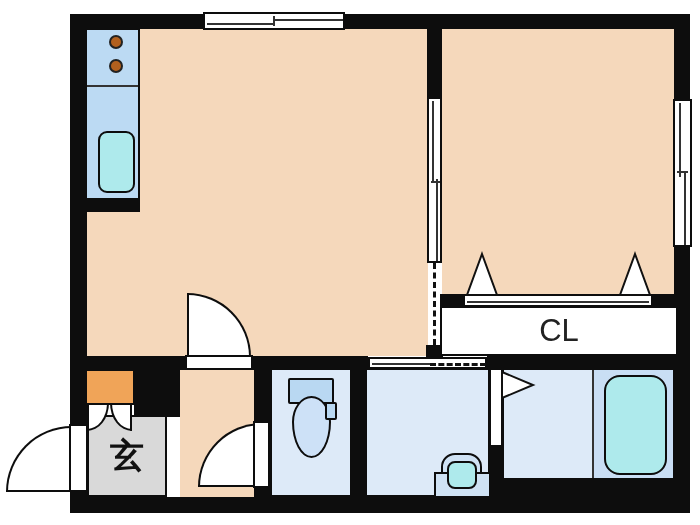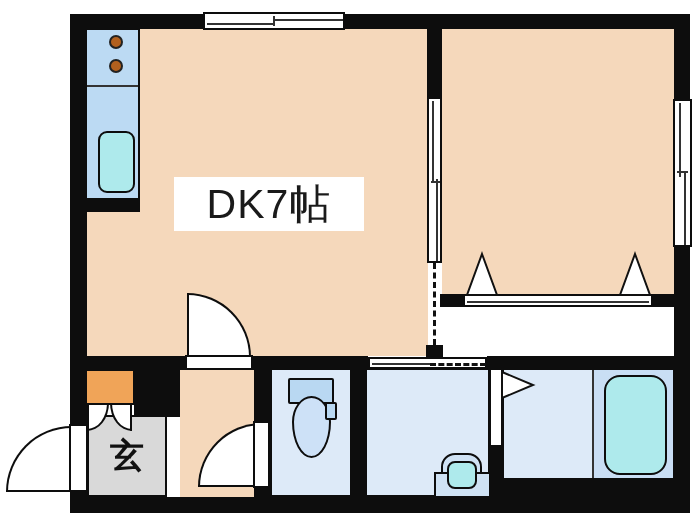--- a/index.html
+++ b/index.html
@@ -46,20 +46,23 @@
   <div class="abs wall" style="left:351px;top:368px;width:14px;height:129px;"></div>
   <div class="abs wall" style="left:489px;top:447px;width:14px;height:33px;"></div>
   <div class="abs wall" style="left:489px;top:480px;width:185px;height:17px;"></div>
   <div class="abs wall" style="left:440px;top:294px;width:24px;height:13px;"></div>
   <div class="abs wall" style="left:652px;top:294px;width:22px;height:13px;"></div>
   <div class="abs wall" style="left:85px;top:199px;width:55px;height:13px;"></div>
 
   <div class="abs" style="left:87px;top:415px;width:80px;height:82px;background:var(--genkan_gray);border:2px solid var(--wall);"></div>
   <div class="abs white" style="left:167px;top:417px;width:13px;height:80px;"></div>
   <div class="abs orange" style="left:85px;top:369px;width:50px;height:36px;"></div>
+  <div class="abs orange label-box" style="left:440px;top:306px;width:238px;height:50px;">
+    <span class="cl-text">CL</span>
+  </div>
   <div class="abs wet" style="left:270px;top:368px;width:82px;height:129px;"></div>
   <div class="abs wet" style="left:365px;top:368px;width:125px;height:129px;"></div>
   <div class="abs wet" style="left:502px;top:368px;width:173px;height:112px;"></div>
   <div class="abs" style="left:592px;top:370px;width:81px;height:108px;background:var(--tub_zone);border-left:2px solid #333;"></div>
   <div class="abs" style="left:604px;top:375px;width:63px;height:100px;background:var(--fixture_cyan);border:2px solid var(--wall);border-radius:16px;"></div>
 
   <div class="abs" style="left:85px;top:28px;width:55px;height:172px;background:var(--kitchen_blue);border:2px solid var(--wall);"></div>
   <div class="abs thinline" style="left:87px;top:85px;width:51px;height:2px;"></div>
   <div class="abs" style="left:109px;top:35px;width:14px;height:14px;border-radius:50%;background:var(--burner_brown);border:2px solid #222;"></div>
   <div class="abs" style="left:109px;top:59px;width:14px;height:14px;border-radius:50%;background:var(--burner_brown);border:2px solid #222;"></div>
@@ -112,20 +115,17 @@
   </svg>
 
   <div class="abs" style="left:288px;top:378px;width:46px;height:26px;background:var(--toilet_blue);border:2px solid var(--wall);border-radius:2px;"></div>
   <div class="abs" style="left:292px;top:396px;width:39px;height:62px;background:#cde1f7;border:2px solid var(--wall);border-radius:50% 50% 50% 50% / 42% 42% 58% 58%;"></div>
   <div class="abs" style="left:325px;top:402px;width:12px;height:18px;background:var(--toilet_blue);border:2px solid var(--wall);border-radius:2px;"></div>
 
   <div class="abs" style="left:441px;top:453px;width:41px;height:30px;background:#cfe2f4;border:2px solid var(--wall);border-radius:14px 14px 0 0;"></div>
   <div class="abs" style="left:434px;top:472px;width:57px;height:24px;background:#cfe2f4;border:2px solid var(--wall);border-bottom:none;"></div>
   <div class="abs" style="left:447px;top:461px;width:30px;height:28px;background:var(--fixture_cyan);border:2px solid var(--wall);border-radius:8px;"></div>
 
-  <div class="abs label-box" style="left:174px;top:177px;width:190px;height:54px;">
-    <span class="room-text">DK7帖</span>
-  </div>
   <div class="abs" style="left:87px;top:415px;width:80px;height:82px;display:flex;align-items:center;justify-content:center;">
     <span class="gen-text">玄</span>
   </div>
 
 </div>
 
 </body></html>

